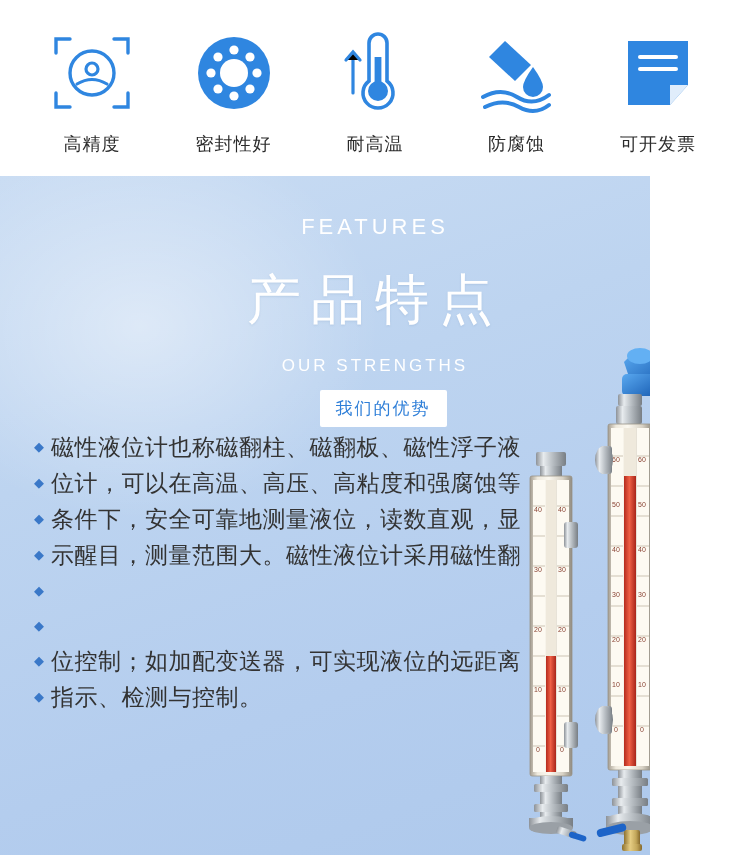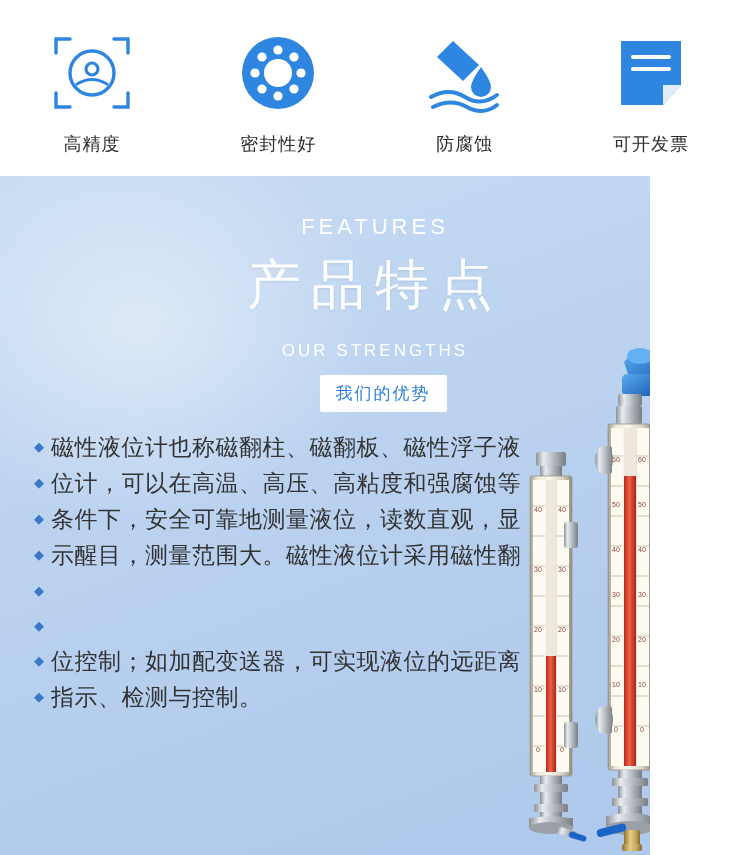--- a/index.html
+++ b/index.html
@@ -23,21 +23,21 @@
   
   .top-bar {
     position: absolute;
     left: 0; top: 0;
     width: 750px;
     height: 176px;
     background: #ffffff;
     display: flex;
     align-items: flex-start;
     justify-content: space-between;
-    padding: 26px 35px 0 28px;
+    padding: 26px 28px 0 28px;
     box-sizing: border-box;
   }
   .feature {
     width: 128px;
     display: flex;
     flex-direction: column;
     align-items: center;
   }
   .feature-icon {
     width: 94px;
@@ -78,21 +78,21 @@
     width: 750px;
     text-align: center;
   }
   .title-en-top {
     font-size: 22px;
     color: #ffffff;
     letter-spacing: 4px;
     font-weight: normal;
   }
   .title-cn {
-    margin-top: 11px;
+    margin-top: 26px;
     font-size: 54px;
     color: #ffffff;
     letter-spacing: 10px;
     font-weight: normal;
     line-height: 1.25;
     text-shadow: 0 1px 2px rgba(120,150,190,0.25);
   }
   .title-en-sub {
     margin-top: 22px;
     font-size: 17px;
@@ -184,20 +184,34 @@
             <circle cx="46" cy="69" r="4.6"></circle>
             <circle cx="30" cy="62" r="4.6"></circle>
             <circle cx="23" cy="46" r="4.6"></circle>
             <circle cx="30" cy="30" r="4.6"></circle>
           </g>
         </svg>
       </div>
       <div class="feature-label">密封性好</div>
     </div>
 
+    <div class="feature">
+      <div class="feature-icon">
+        <svg width="92" height="92" viewBox="0 0 92 92">
+          <path d="M40 16 a9 9 0 0 1 18 0 v38 a15 15 0 1 1 -18 0 z" fill="none" stroke="#2f86e0" stroke-width="3.6"></path>
+          <circle cx="49" cy="64" r="10" fill="#2f86e0"></circle>
+          <rect x="45.6" y="30" width="6.8" height="30" fill="#2f86e0"></rect>
+          <g stroke="#2f86e0" stroke-width="3.2" stroke-linecap="round">
+            <path d="M24 66 L24 26"></path>
+            <path d="M17 33 L24 25 L31 33"></path>
+          </g>
+        </svg>
+      </div>
+      <div class="feature-label">耐高温</div>
+    </div>
 
     <div class="feature">
       <div class="feature-icon">
         <svg width="92" height="92" viewBox="0 0 92 92">
           <path d="M34 14 L60 38 L44 54 L18 30 Z" fill="#2f86e0"></path>
           <path d="M62 40 q10 14 10 20 a10 10 0 1 1 -20 0 q0 -6 10 -20 z" fill="#2f86e0"></path>
           <path d="M12 70 q18 -10 34 0 t32 -2" fill="none" stroke="#2f86e0" stroke-width="4" stroke-linecap="round"></path>
           <path d="M14 80 q18 -9 34 0 t30 -2" fill="none" stroke="#2f86e0" stroke-width="4" stroke-linecap="round"></path>
         </svg>
       </div>

